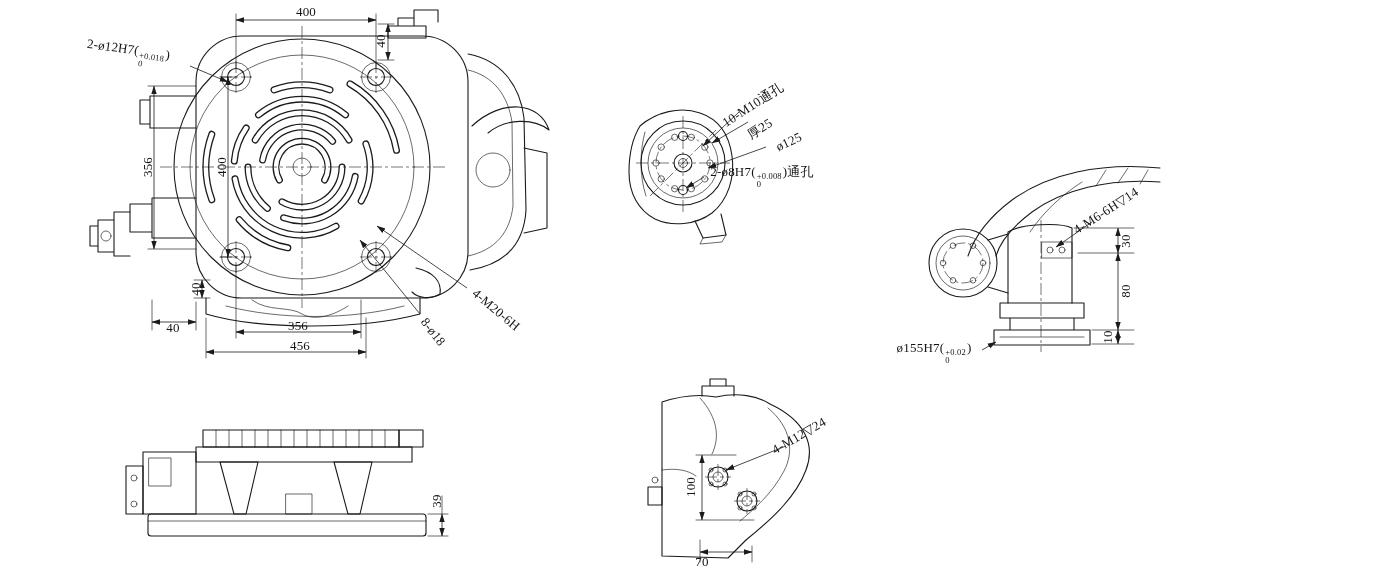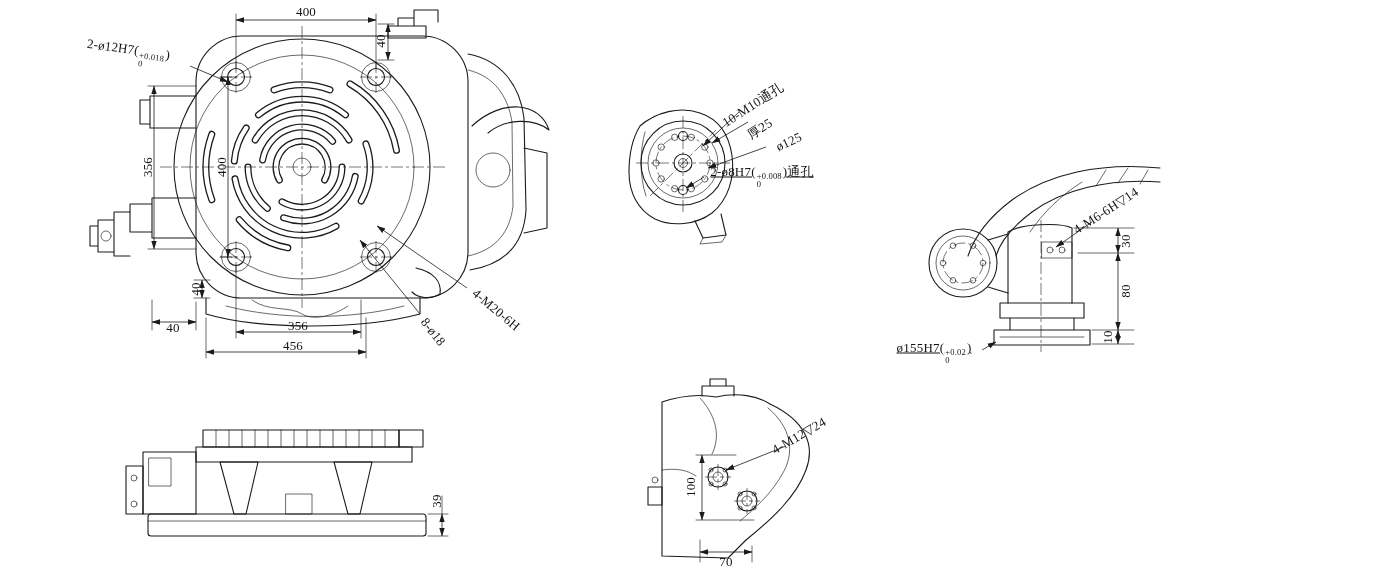--- a/index.html
+++ b/index.html
@@ -231,44 +231,44 @@
       </span><span>)</span>
 </div>
 
 <div class="lbl" style="left:306px;top:12px;">400</div>
 <div class="lbl" style="left:381px;top:41px;transform:translate(-50%,-50%) rotate(-90deg);">40</div>
 <div class="lbl" style="left:148px;top:167px;transform:translate(-50%,-50%) rotate(-90deg);">356</div>
 <div class="lbl" style="left:222px;top:167px;transform:translate(-50%,-50%) rotate(-90deg);">400</div>
 <div class="lbl" style="left:196px;top:289px;transform:translate(-50%,-50%) rotate(-90deg);">40</div>
 <div class="lbl" style="left:173px;top:328px;">40</div>
 <div class="lbl" style="left:298px;top:326px;">356</div>
-<div class="lbl" style="left:293px;top:346px;">456</div>
+<div class="lbl" style="left:300px;top:346px;">456</div>
 <div class="lbl" style="left:433px;top:332px;transform:translate(-50%,-50%) rotate(52deg);">8-ø18</div>
 <div class="lbl" style="left:496px;top:310px;transform:translate(-50%,-50%) rotate(40deg);">4-M20-6H</div>
 
 <div class="lbl" style="left:753px;top:105px;transform:translate(-50%,-50%) rotate(-33deg);">10-M10通孔</div>
 <div class="lbl" style="left:760px;top:129px;transform:translate(-50%,-50%) rotate(-33deg);">厚25</div>
 <div class="lbl" style="left:789px;top:142px;transform:translate(-50%,-50%) rotate(-25deg);">ø125</div>
-<div class="lbl" style="left:762px;top:176px;text-decoration:underline;">
+<div class="lbl" style="left:762px;top:176px;">
   <span>2-ø8H7(</span><span class="stk">
         <span>+0.008</span>
         <span>0</span>
       </span><span>)通孔</span>
 </div>
 
 <div class="lbl" style="left:1106px;top:211px;transform:translate(-50%,-50%) rotate(-33deg);">4-M6-6H▽14</div>
 <div class="lbl" style="left:1126px;top:241px;transform:translate(-50%,-50%) rotate(-90deg);">30</div>
 <div class="lbl" style="left:1126px;top:291px;transform:translate(-50%,-50%) rotate(-90deg);">80</div>
 <div class="lbl" style="left:1108px;top:337px;transform:translate(-50%,-50%) rotate(-90deg);">10</div>
-<div class="lbl" style="left:934px;top:352px;text-decoration:underline;">
+<div class="lbl" style="left:934px;top:352px;">
   <span>ø155H7(</span><span class="stk">
         <span>+0.02</span>
         <span>0</span>
       </span><span>)</span>
 </div>
 
 <div class="lbl" style="left:437px;top:501px;transform:translate(-50%,-50%) rotate(-90deg);">39</div>
 
 <div class="lbl" style="left:799px;top:436px;transform:translate(-50%,-50%) rotate(-30deg);">4-M12▽24</div>
 <div class="lbl" style="left:691px;top:487px;transform:translate(-50%,-50%) rotate(-90deg);">100</div>
-<div class="lbl" style="left:726px;top:562px;">70</div>
+<div class="lbl" style="left:702px;top:562px;">70</div>
 
 </div>
 
 </body></html>

